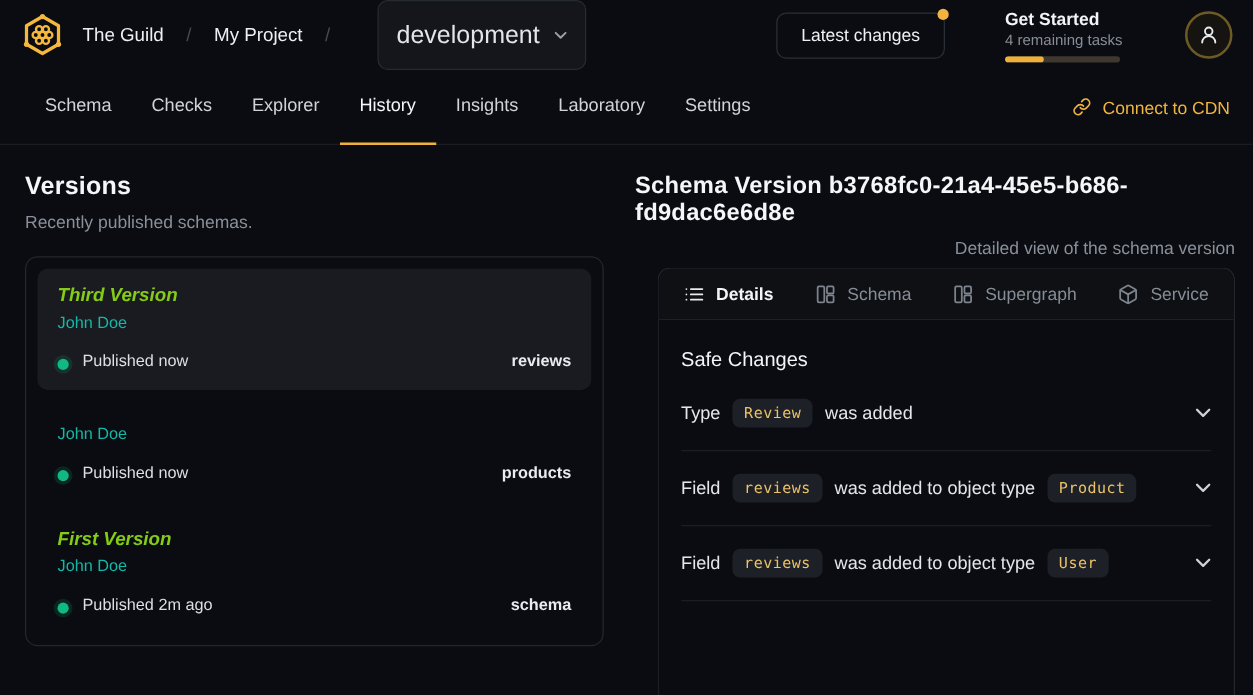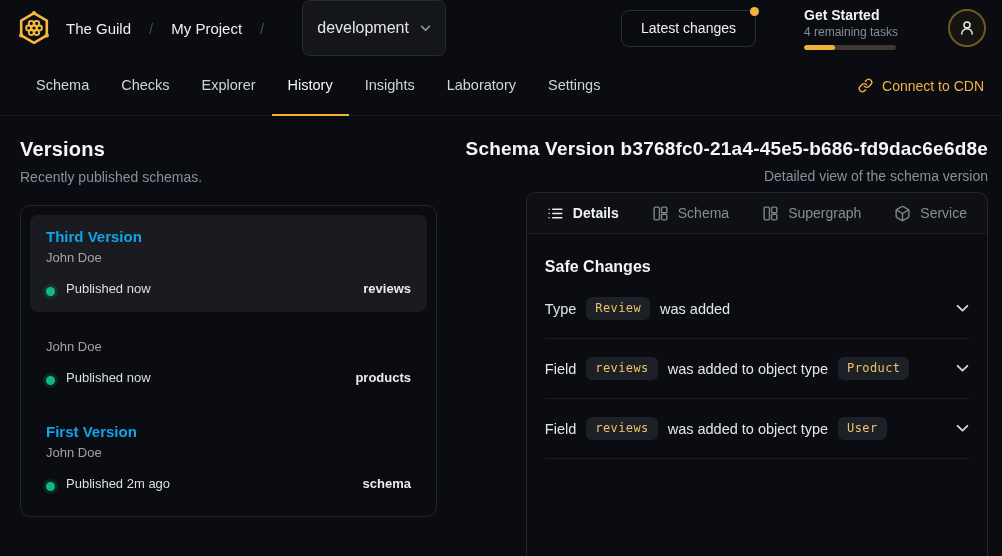--- a/index.html
+++ b/index.html
@@ -12,21 +12,21 @@
   }
   
   .top-bar { height:56px; display:flex; align-items:center; padding:0 16px; }
   .logo-btn { background:none; border:none; cursor:pointer; display:flex; align-items:center; }
   .brand { font-size:15px; font-weight:500; color:#edeff2; margin-left:14px; cursor:pointer; }
   .crumb-sep { color:#454b54; margin:0 18px; font-size:15px; }
   .project { font-size:15px; font-weight:500; color:#edeff2; cursor:pointer; }
   .env-select {
     display:flex; align-items:center; gap:11px; margin-left:20px;
     background:#14161b; border:1px solid #262a31; border-radius:8px;
-    height:56px; padding:0 14px; color:#e2e5e9; font-size:16px; cursor:pointer;
+    height:56px; padding:0 14px; color:#e2e5e9; font-size:20px; cursor:pointer;
     font-family:inherit;
   }
   .latest-btn {
     position:relative; margin-left:auto;
     background:transparent; border:1px solid #2a2e36; border-radius:8px;
     height:37px; padding:0 19px; color:#eef0f2; font-size:14px; cursor:pointer;
     font-family:inherit;
   }
   .latest-btn .dot {
     position:absolute; top:-4px; right:-4px; width:9px; height:9px;
@@ -46,43 +46,43 @@
   .nav { height:60px; display:flex; align-items:stretch; padding:0 16px 0 20px; border-bottom:1px solid #191d23; }
   .nav-tab {
     display:flex; align-items:center; padding:0 16px; font-size:14.5px; color:#d0d4d9;
     border:none; background:none; font-family:inherit; cursor:pointer;
     border-bottom:2px solid transparent; margin-bottom:-1px;
   }
   .nav-tab.active { border-bottom-color:#f0b13b; color:#f5f7f9; }
   .cdn-link { margin-left:auto; display:flex; align-items:center; gap:9px; color:#f2b440; font-size:14px; cursor:pointer; text-decoration:none; padding-right:2px; }
   
   .main { display:flex; gap:25px; padding:0 14px 0 20px; height:440px; }
-  .left-col { width:417px; flex:none; }
+  .left-col { width:463px; flex:none; }
   .right-col { flex:1; display:flex; flex-direction:column;align-items:flex-end; }
   .panel-title { margin-top:22px; font-size:20px; font-weight:700; color:#f4f6f8; letter-spacing:.2px; }
   .panel-sub { margin-top:8px; font-size:14px; color:#8a909a; }
   
   .versions-list { margin-top:20px; border:1px solid #23262d; border-radius:10px; padding:9px; }
   .version-card { border-radius:8px; padding:13px 16px 16px; cursor:pointer; }
   .version-card.selected { background:#191b20; }
   .version-card + .version-card { margin-top:9px; }
-  .vc-name { font-size:15px; font-weight:700; color:#0ea5e9; }
-  .vc-author { margin-top:5px; font-size:13px; color:#a3a3a3; }
+  .vc-name { font-size:15px; font-weight:700; color:#84cc16;font-style:italic; }
+  .vc-author { margin-top:5px; font-size:13px; color:#14b8a6; }
   .vc-footer { margin-top:16px; display:flex; align-items:flex-end; font-size:13px; color:#dcdfe3; }
   .pub-dot { width:9px; height:9px; border-radius:50%; background:#10b981; box-shadow:0 0 0 3px rgba(16,185,129,.15); margin-right:11px; }
   .vc-service { margin-left:auto; font-weight:700; font-size:13px; color:#e9ebee; }
   
   .detail-card { margin-top:8px; border:1px solid #23262d; border-bottom:none; border-radius:10px 10px 0 0; flex:1; display:flex; flex-direction:column; }
   .detail-tabs { display:flex; align-items:center; gap:33px; padding:0 20px; height:41px; background:#0e1014; border-bottom:1px solid #1d2026; border-radius:10px 10px 0 0; }
   .dtab { display:flex; align-items:center; gap:9px; font-size:14px; color:#878d96; background:none; border:none; font-family:inherit; cursor:pointer; }
   .dtab svg { stroke:#7d838d; }
   .dtab.active { color:#f2f4f7; font-weight:600; }
   .dtab.active svg { stroke:#e8eaee; }
   .detail-body { padding:16px 18px 0; }
-  .section-title { font-size:16px; font-weight:700; color:#f2f4f6; padding-top:8px; }
+  .section-title { font-size:16px; font-weight:400; color:#f2f4f6; padding-top:8px; }
   .change-row {
     display:flex; align-items:center; gap:10px; padding:18px 0;
     border-bottom:1px solid #1a1d23; font-size:14.5px; color:#e4e7ea; cursor:pointer;
   }
   .change-row:first-of-type { margin-top:3px; }
   .chip {
     font-family:"DejaVu Sans Mono", monospace; font-size:12px; letter-spacing:.4px;
     color:#ecc368; background:#1d2026; border-radius:6px; padding:4px 9px 5px;
   }
   .row-chevron { margin-left:auto; color:#ced2d7; display:flex; }

